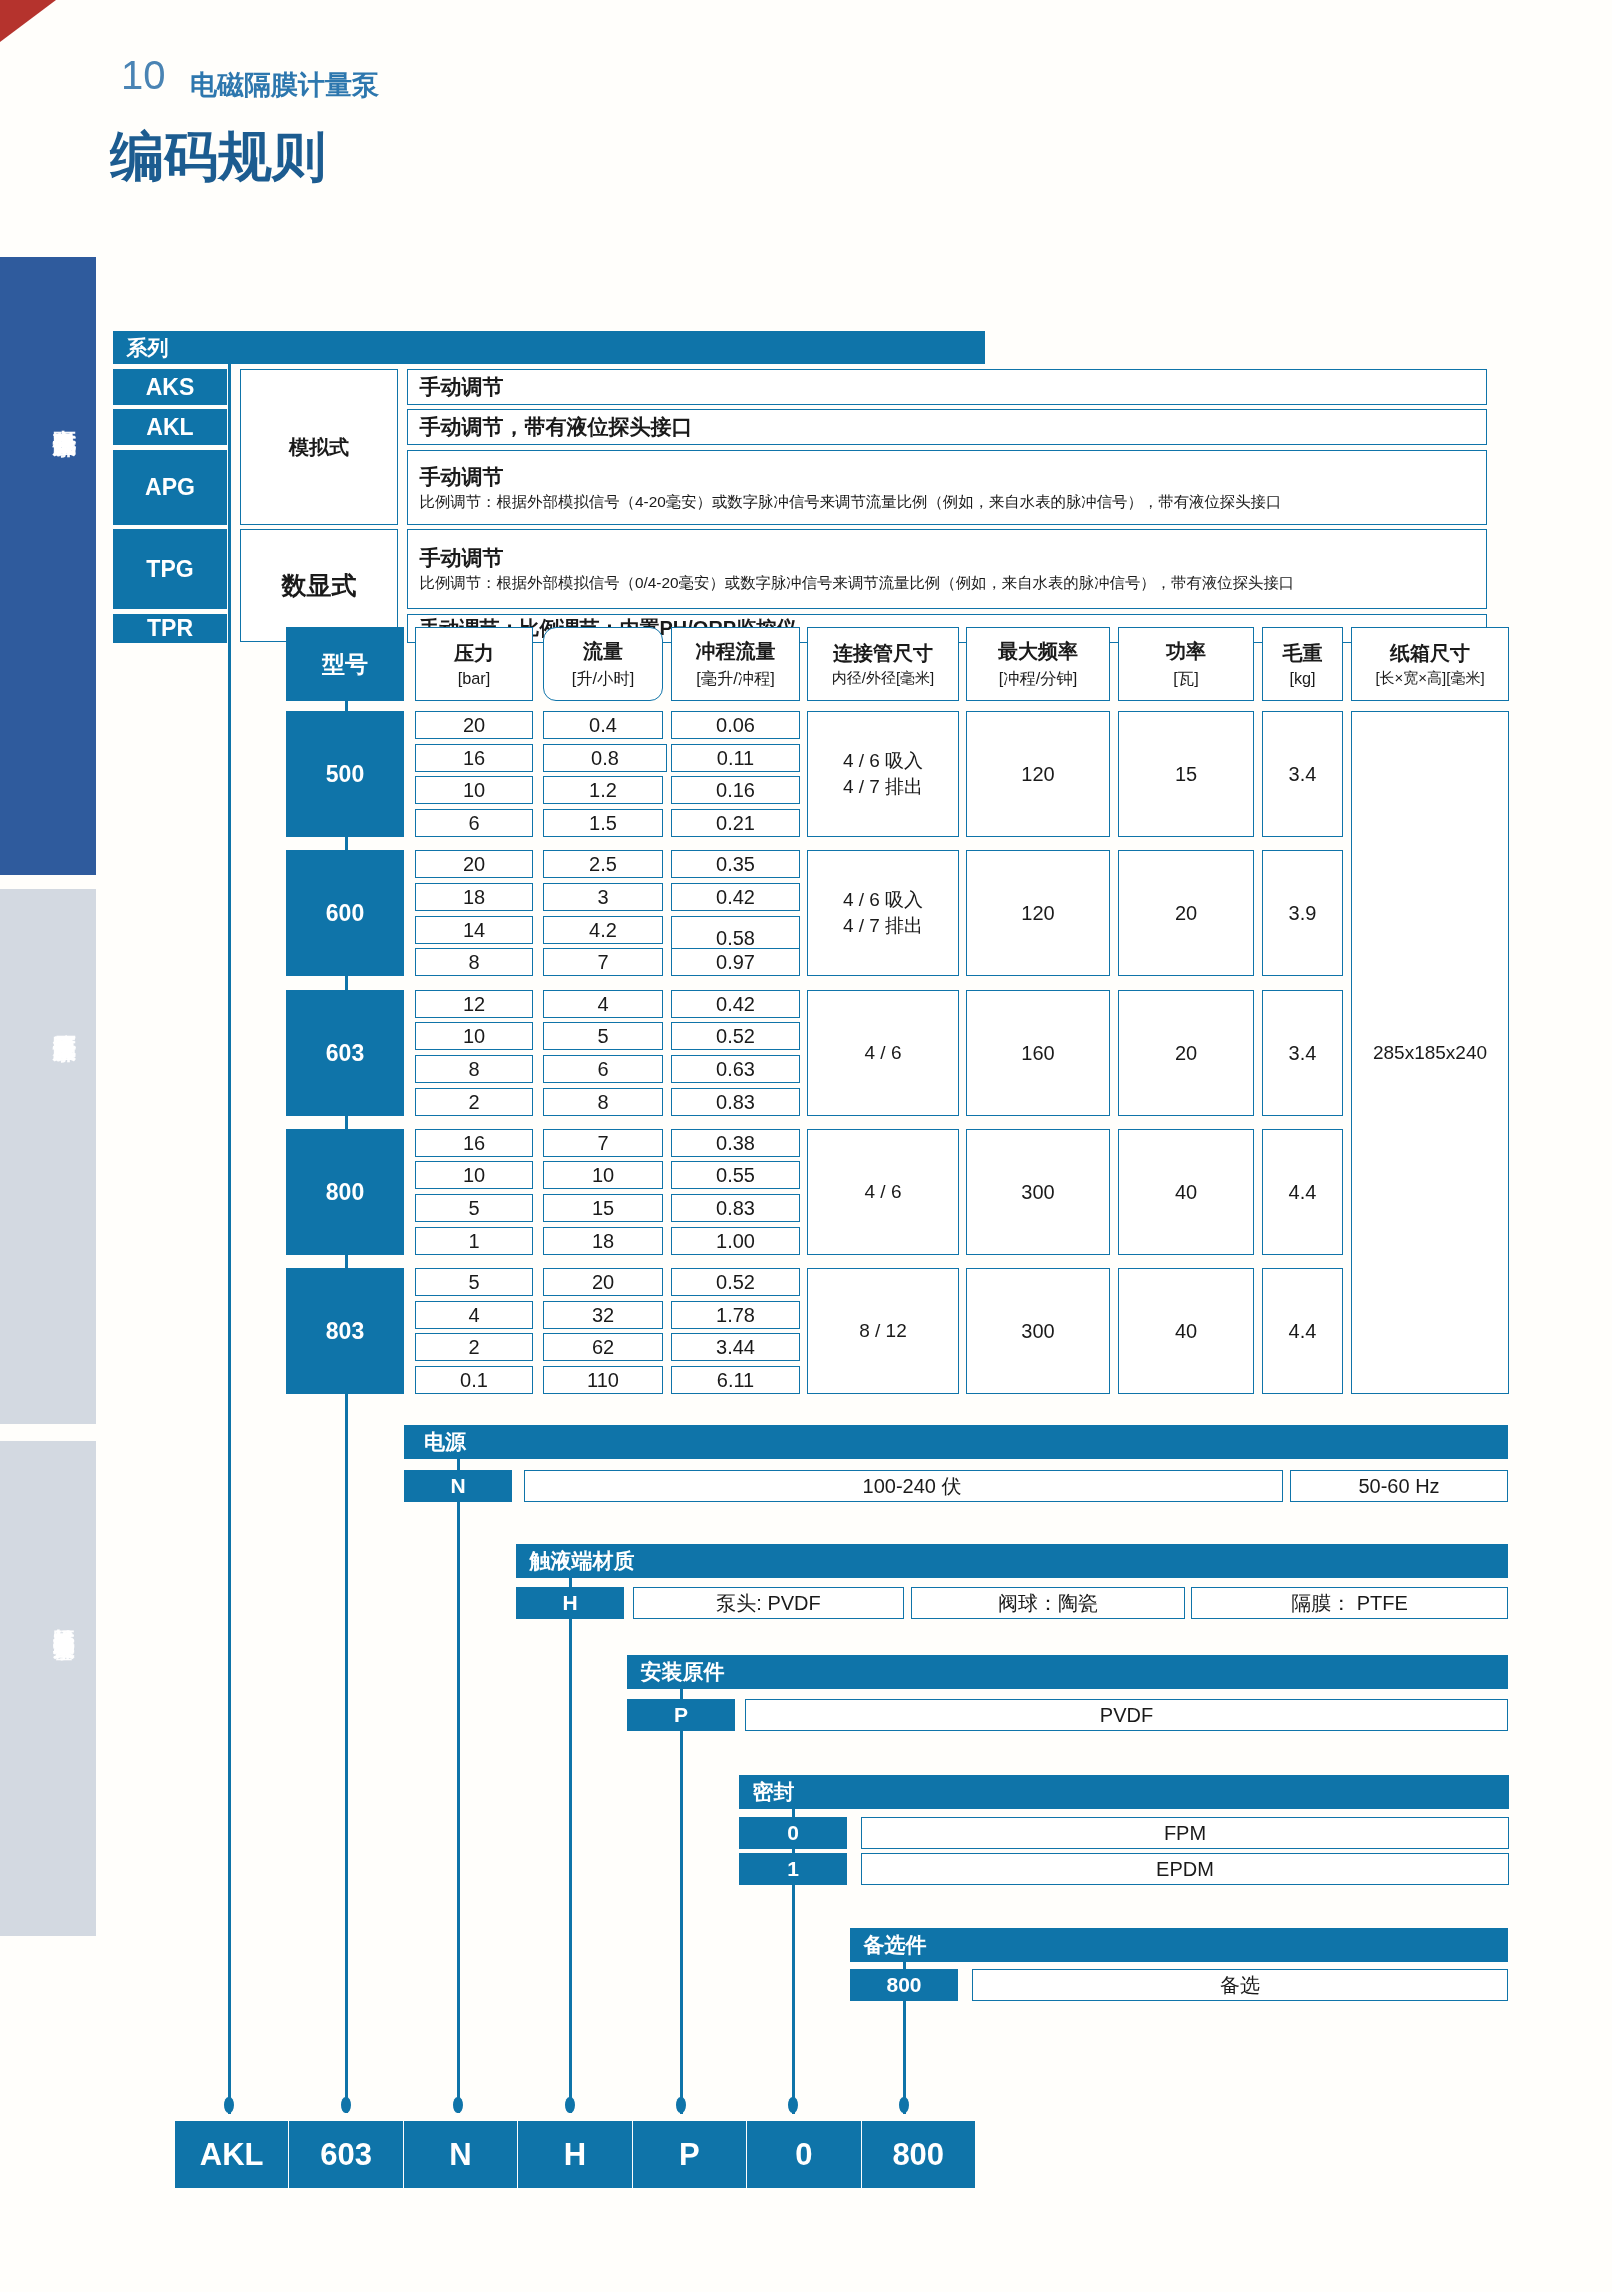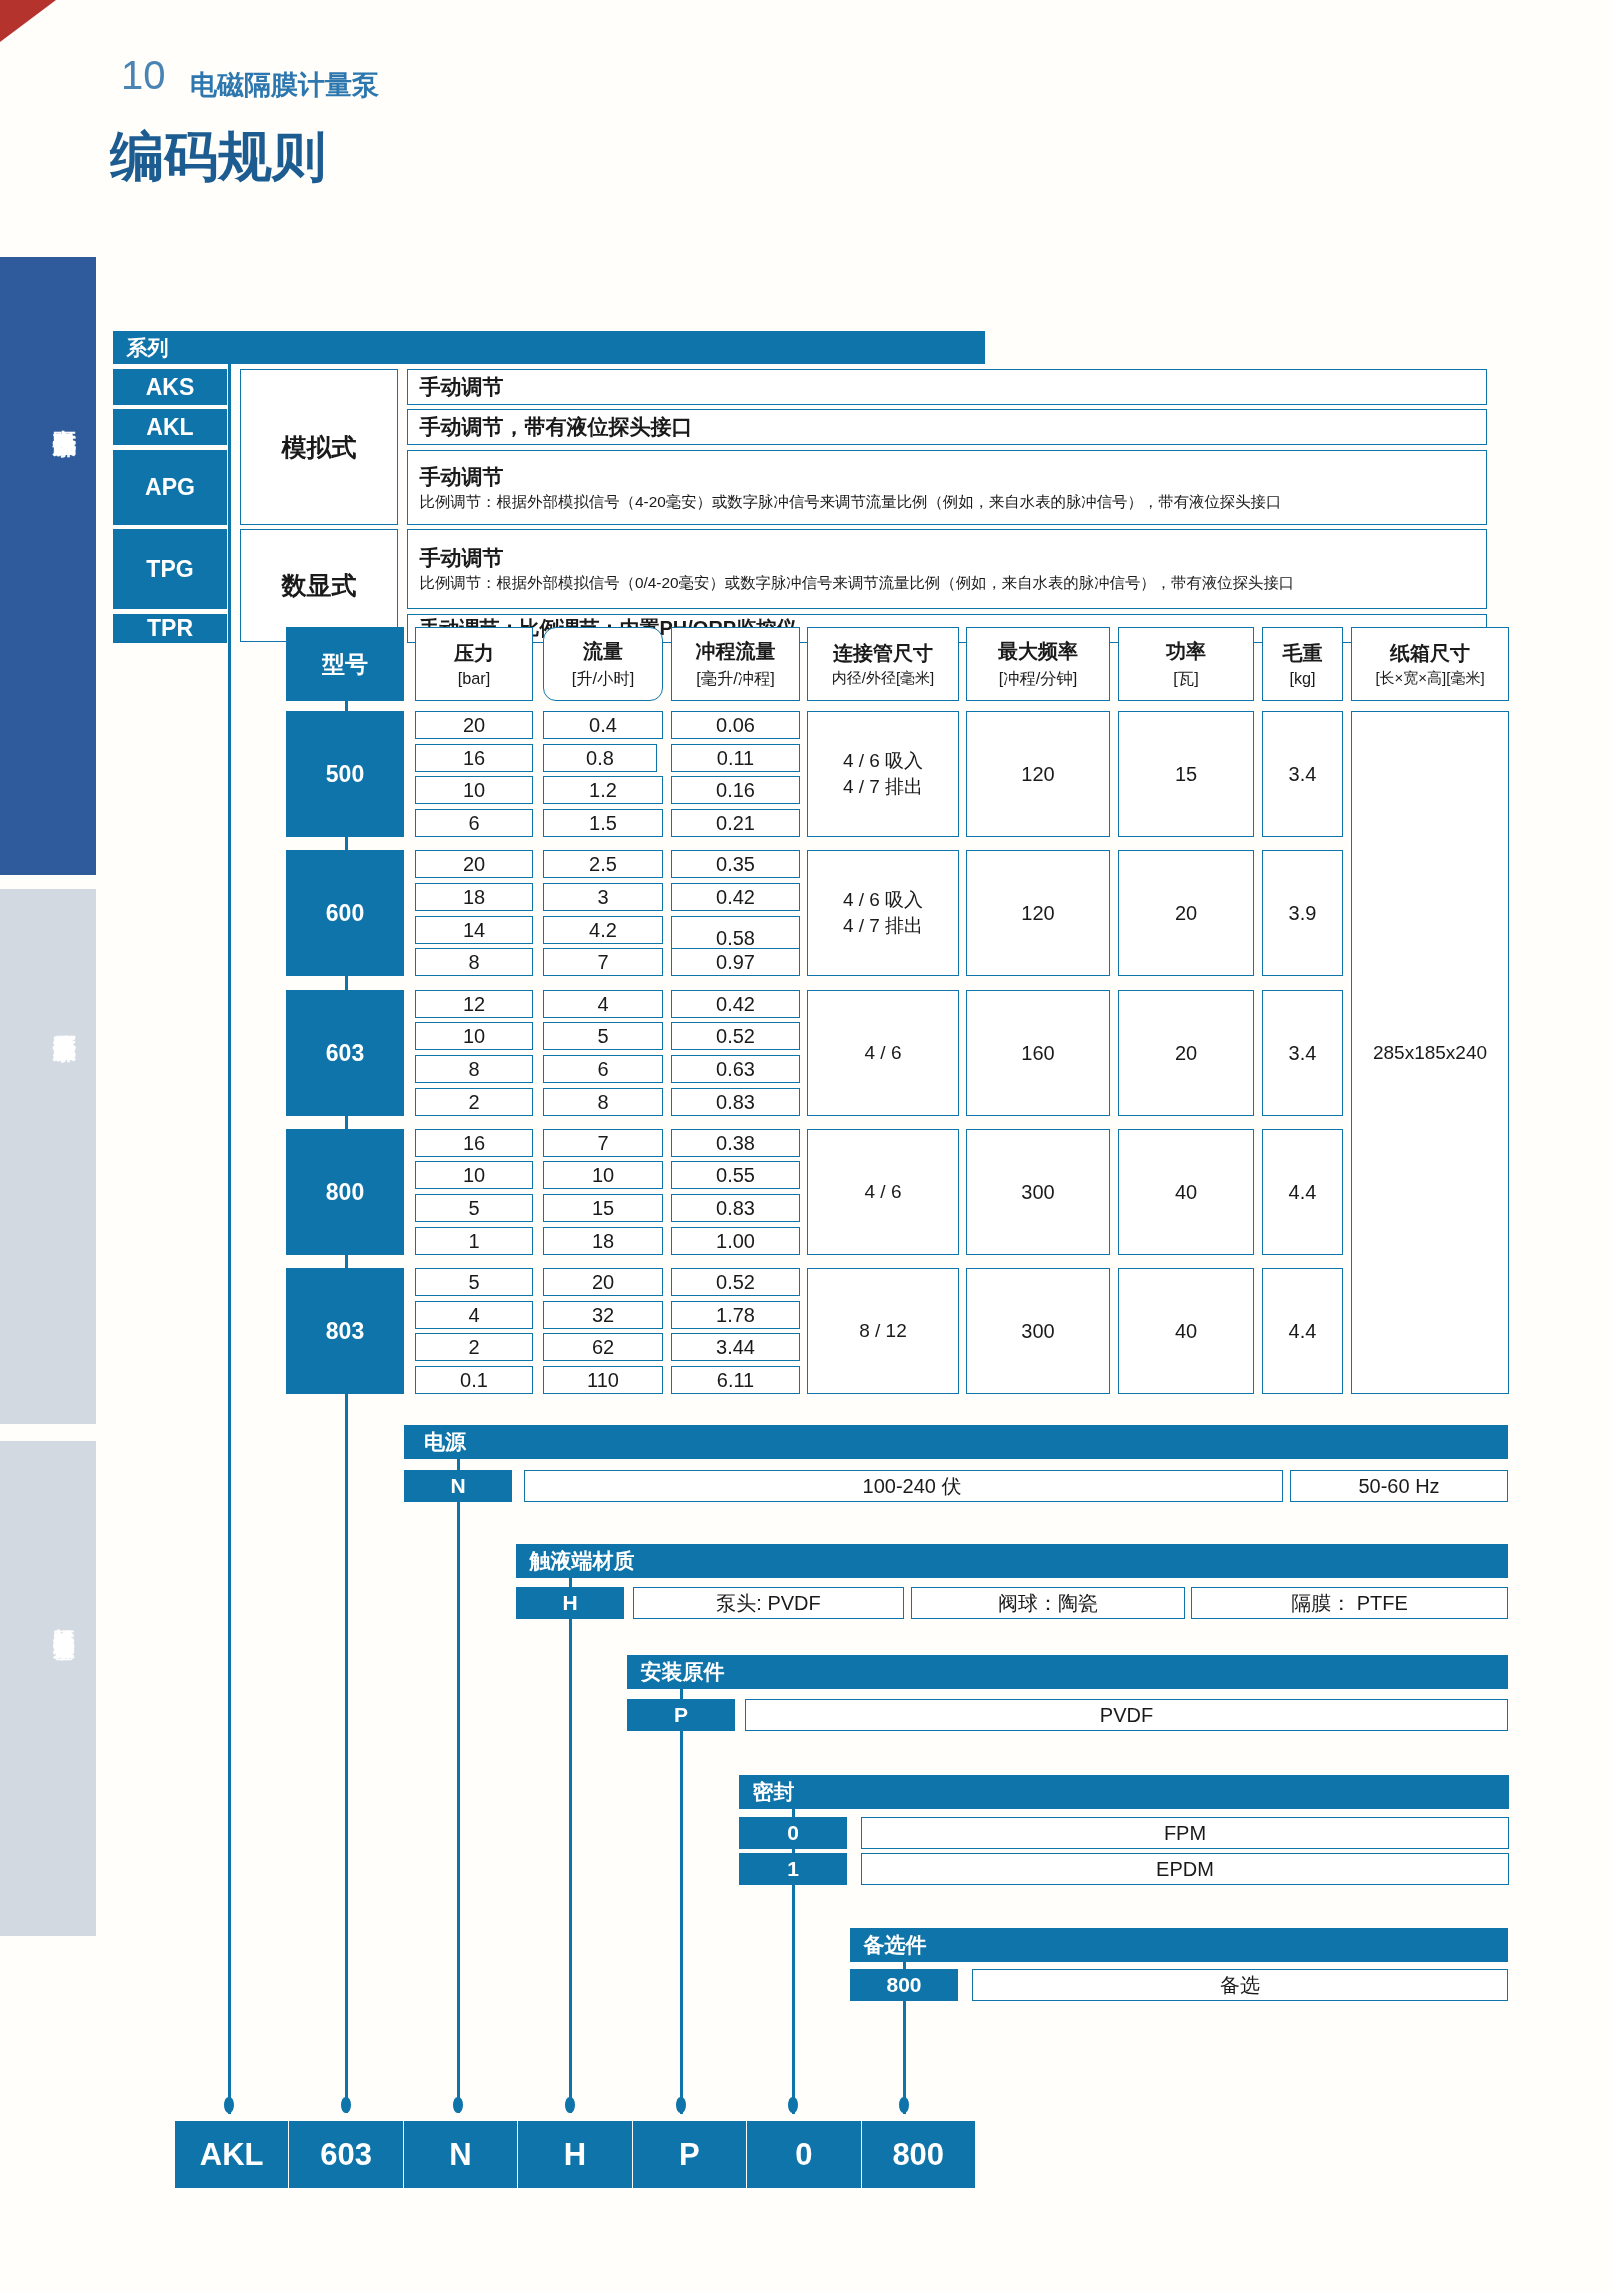--- a/index.html
+++ b/index.html
@@ -78,21 +78,21 @@
   <div class="bar" style="left:113px;top:331px;width:872px;height:33px;">
     <span>系列</span>
   </div>
 
   <div class="code" style="left:113px;top:369px;width:114px;height:36px;">AKS</div>
   <div class="code" style="left:113px;top:409px;width:114px;height:36px;">AKL</div>
   <div class="code" style="left:113px;top:450px;width:114px;height:75px;">APG</div>
   <div class="code" style="left:113px;top:529px;width:114px;height:80px;">TPG</div>
   <div class="code" style="left:113px;top:614px;width:114px;height:29px;">TPR</div>
 
-  <div class="box cell" style="left:240px;top:369px;width:158px;height:156px;font-size:25px;font-weight:700;">模拟式</div>
+  <div class="box cell" style="left:240px;top:369px;width:158px;height:156px;font-size:20px;font-weight:700;">模拟式</div>
   <div class="box cell" style="left:240px;top:529px;width:158px;height:113px;font-size:25px;font-weight:700;">数显式</div>
 
   <div class="box desc" style="left:407px;top:369px;width:1080px;height:36px;">
     <div class="d1">手动调节</div>
   </div>
   <div class="box desc" style="left:407px;top:409px;width:1080px;height:36px;">
     <div class="d1">手动调节，带有液位探头接口</div>
   </div>
   <div class="box desc" style="left:407px;top:450px;width:1080px;height:75px;">
     <div class="d1">手动调节</div>
@@ -140,21 +140,21 @@
     <div class="l2 sm">[长×宽×高][毫米]</div>
   </div>
 
   <div class="box cell" style="left:1351px;top:711px;width:158px;height:683px;font-size:19px;">285x185x240</div>
 
   <div class="code" style="left:286px;top:711px;width:118px;height:126px;">500</div>
   <div class="box cell" style="left:415px;top:711px;width:118px;height:28px;">20</div>
   <div class="box cell" style="left:543px;top:711px;width:120px;height:28px;">0.4</div>
   <div class="box cell" style="left:671px;top:711px;width:129px;height:28px;">0.06</div>
   <div class="box cell" style="left:415px;top:744px;width:118px;height:28px;">16</div>
-  <div class="box cell" style="left:543px;top:744px;width:114px;height:28px;">0.8</div>
+  <div class="box cell" style="left:543px;top:744px;width:124px;height:28px;">0.8</div>
   <div class="box cell" style="left:671px;top:744px;width:129px;height:28px;">0.11</div>
   <div class="box cell" style="left:415px;top:776px;width:118px;height:28px;">10</div>
   <div class="box cell" style="left:543px;top:776px;width:120px;height:28px;">1.2</div>
   <div class="box cell" style="left:671px;top:776px;width:129px;height:28px;">0.16</div>
   <div class="box cell" style="left:415px;top:809px;width:118px;height:28px;">6</div>
   <div class="box cell" style="left:543px;top:809px;width:120px;height:28px;">1.5</div>
   <div class="box cell" style="left:671px;top:809px;width:129px;height:28px;">0.21</div>
   <div class="box conn2" style="left:807px;top:711px;width:152px;height:126px;">
     <div>4 / 6 吸入</div>
     <div>4 / 7 排出</div>

